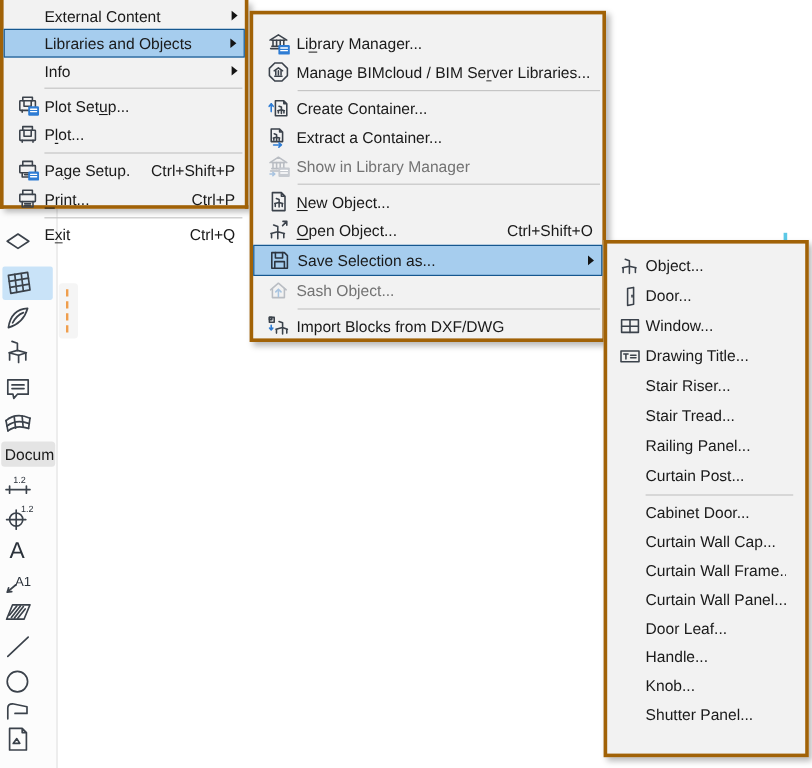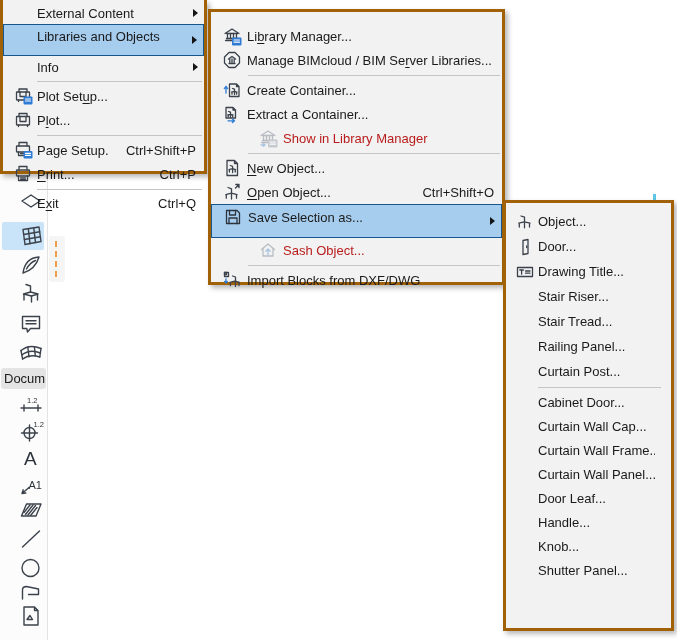--- a/index.html
+++ b/index.html
@@ -7,41 +7,41 @@
          font-family:"Liberation Sans",sans-serif;-webkit-font-smoothing:antialiased;}
 
   
   .drawing-area{position:absolute;inset:0;background:#ffffff;}
   .guide-wrap{position:absolute;left:49px;top:236px;width:16px;height:46px;background:#f5f5f5;border-radius:3px;}
   .guide-line{position:absolute;left:6px;top:5px;height:36px;width:0;border-left:2px dashed #ef9e4d;}
   .cyan-tick{position:absolute;left:653px;top:194px;width:3px;height:7px;background:#5cc8e6;}
 
   
   .toolbar{position:absolute;left:0;top:0;width:47px;height:640px;background:#fcfcfc;border-right:1px solid #e3e3e3;z-index:1;}
-  .tool{position:absolute;left:2px;width:42px;height:28px;display:flex;align-items:center;justify-content:flex-end;}
+  .tool{position:absolute;left:2px;width:42px;height:28px;display:flex;align-items:center;justify-content:flex-start;}
   .tool.selected{background:#c9e3f8;border-radius:2px;}
   .tool svg{width:26px;height:26px;display:block;stroke:#3b424b;fill:none;stroke-width:1.4;stroke-linecap:round;stroke-linejoin:round;}
   .tool svg text{stroke:none;fill:#2b323b;}
   .tool-group{position:absolute;left:1px;top:368px;width:45px;height:21px;background:#e4e4e4;border-radius:3px;
               display:flex;align-items:center;padding-left:3px;box-sizing:border-box;
               font-size:13px;color:#1a1a1a;white-space:nowrap;overflow:hidden;}
 
   
   .menu{position:absolute;background:#f2f2f2;border:3px solid #a16207;box-sizing:border-box;
         box-shadow:3px 3px 5px rgba(0,0,0,.28);font-size:13px;color:#1a1a1a;z-index:5;
         display:flex;flex-direction:column;}
   .mi{display:flex;align-items:center;position:relative;padding:0 8px 0 6px;flex:0 0 auto;}
   .mi .ic{flex:0 0 28px;width:28px;display:flex;align-items:center;justify-content:center;}
   .mi .ic svg{width:20px;height:20px;display:block;stroke:#3b424b;fill:none;stroke-width:1.3;stroke-linecap:round;stroke-linejoin:round;}
   .mi .lbl{flex:1 1 auto;white-space:nowrap;overflow:hidden;}
   .mi .lbl u{text-underline-offset:2px;}
   .mi .sc{margin-left:18px;white-space:nowrap;}
-  .mi.disabled{color:#b91c1c;margin-left:36px;}
+  .mi.disabled{color:#737373;}
   .mi.disabled .ic svg{stroke:#b9bdc3;}
-  .mi.hl{background:#a6cdee;border:1px solid #16578f;padding:0 7px 8px 5px;}
+  .mi.hl{background:#a6cdee;border:1px solid #16578f;padding:0 7px 0 5px;}
   .arr{position:absolute;right:6px;top:50%;margin-top:-4px;width:0;height:0;
        border-left:5px solid #141414;border-top:4px solid transparent;border-bottom:4px solid transparent;}
   .sep{flex:0 0 auto;padding:3px 2px 2px 0;}
   .sep i{display:block;border-top:1px solid #c5c5c5;}
 
   .menu-file{left:0;top:0;width:207px;height:174px;border-top:none;padding:2px 0;z-index:6;}
   .menu-file .mi{height:22px;}
   .menu-file .mi.has-icon{height:24px;}
   .menu-file .sep{padding-left:34px;}
 
@@ -388,20 +388,29 @@
         <svg viewBox="0 0 20 20">
             <path d="M8 3.5 L13 2.5 V16.5 L8 17.5 Z"></path>
             <path d="M11.7 9 V10.5"></path>
           </svg>
       </span>
       <span class="lbl">Door...</span>
     </div>
     <div class="mi">
       <span class="ic">
         <svg viewBox="0 0 20 20">
+            <rect x="3" y="4.5" width="14" height="10.5"></rect>
+            <path d="M10 4.5 V15 M3 9.8 H17"></path>
+          </svg>
+      </span>
+      <span class="lbl">Window...</span>
+    </div>
+    <div class="mi">
+      <span class="ic">
+        <svg viewBox="0 0 20 20">
             <rect x="2.5" y="5.5" width="15" height="9"></rect>
             <path d="M4.8 8 H8.4 M6.6 8 V12.2"></path>
             <path d="M10.5 9 H15 M10.5 11.2 H15"></path>
           </svg>
       </span>
       <span class="lbl">Drawing Title...</span>
     </div>
     <div class="mi">
       <span class="ic"></span>
         <span class="lbl">Stair Riser...</span>

